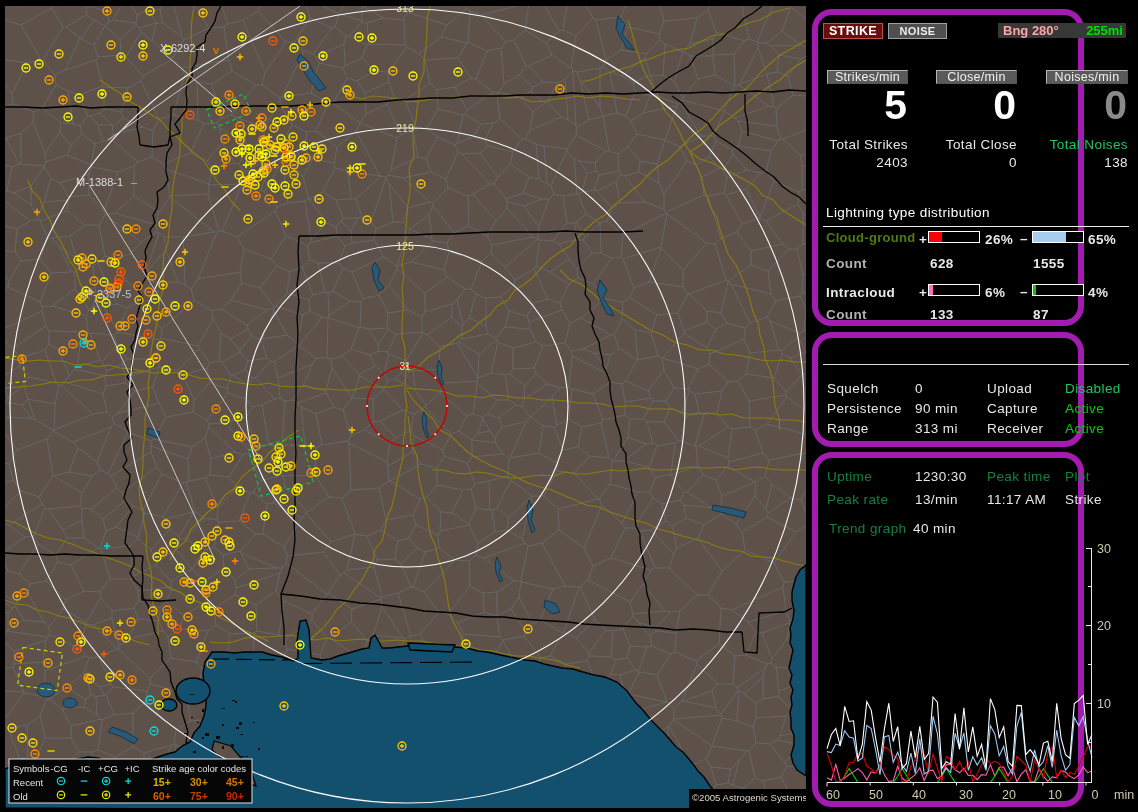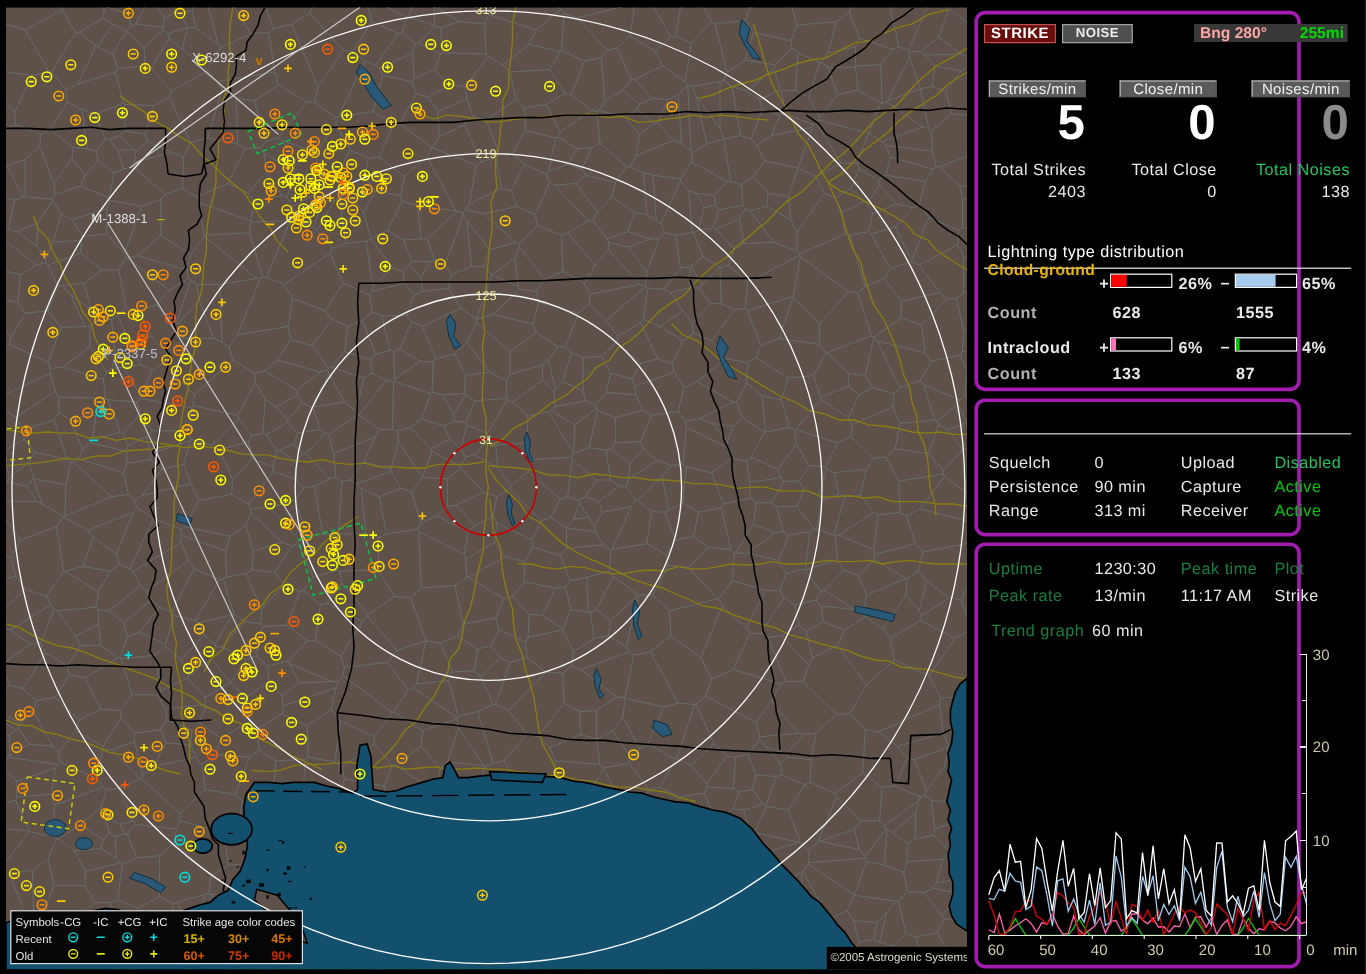--- a/index.html
+++ b/index.html
@@ -1,15 +1,15 @@
 <!DOCTYPE html>
 <html><head><meta charset="utf-8"><style>
 *{margin:0;padding:0;box-sizing:border-box}
 body{width:1138px;height:812px;background:#000;font-family:"Liberation Sans",sans-serif;position:relative;overflow:hidden}
-.panel{position:absolute;left:812px;width:272px;background:#000;border:3px solid #a21caf;border-radius:9px}
+.panel{position:absolute;left:812px;width:272px;background:#000;border:6px solid #a21caf;border-radius:20px}
 .ab{position:absolute;white-space:nowrap}
 .t13{font-size:13.5px;letter-spacing:.4px;color:#e8e8e8}
 .gray{color:#22c55e}.grn{color:#00cc00}
 .chip{position:absolute;height:14px;background:#5a5a5a;border-style:solid;border-width:1px;border-color:#b6b6b6 #555 #555 #b6b6b6;color:#f2f2f2;font-size:12.5px;letter-spacing:.3px;text-align:center;line-height:13px}
 .big{position:absolute;font-size:41px;font-weight:bold;text-align:right;letter-spacing:1px}
 .col{position:absolute;text-align:right}
 .bar{position:absolute;width:52px;height:12px;border:1px solid #fff;background:#000}
 .bar i{display:block;height:100%}
 .bold{font-weight:bold}
 .lbl{color:#15803d}
@@ -556,21 +556,21 @@
   <div class="big" style="left:118px;top:67px;width:81px;color:#fff">0</div>
   <div class="big" style="left:228px;top:67px;width:82px;color:#8a8a8a">0</div>
   <div class="col t13" style="left:9px;top:122px;width:81px">Total Strikes</div>
   <div class="col t13" style="left:118px;top:122px;width:81px">Total Close</div>
   <div class="col t13 gray" style="left:228px;top:122px;width:82px">Total Noises</div>
   <div class="col t13" style="left:9px;top:140px;width:81px">2403</div>
   <div class="col t13" style="left:118px;top:140px;width:81px">0</div>
   <div class="col t13" style="left:228px;top:140px;width:82px">138</div>
   <div class="ab t13" style="left:8px;top:190px;color:#ffffff">Lightning type distribution</div>
   <div class="ab" style="left:5px;top:211px;width:306px;height:1px;background:#ececec"></div>
-  <div class="ab bold" style="left:8px;top:205px;font-size:13px;letter-spacing:.3px;color:#eab308">Cloud-ground</div>
+  <div class="ab bold" style="left:8px;top:215px;font-size:13px;letter-spacing:.3px;color:#4d7c0f">Cloud-ground</div>
   <div class="ab t13 bold" style="left:101px;top:217px">+</div>
   <div class="bar" style="left:110px;top:216px">
       <i style="width:13px;background:#f00"></i>
     </div>
   <div class="ab t13 bold" style="left:167px;top:217px">26%</div>
   <div class="ab t13 bold" style="left:202px;top:216px">–</div>
   <div class="bar" style="left:214px;top:216px">
       <i style="width:33px;background:#a6cdf0"></i>
     </div>
   <div class="ab t13 bold" style="left:270px;top:217px">65%</div>
@@ -612,21 +612,21 @@
 <div class="panel" style="top:452px;height:355px">
   <div class="ab t13 lbl" style="left:9px;top:11px">Uptime</div>
     <div class="ab t13" style="left:97px;top:11px">1230:30</div>
     <div class="ab t13 lbl" style="left:169px;top:11px">Peak time</div>
     <div class="ab t13 lbl" style="left:247px;top:11px">Plot</div>
   <div class="ab t13 lbl" style="left:9px;top:34px">Peak rate</div>
     <div class="ab t13" style="left:97px;top:34px">13/min</div>
     <div class="ab t13" style="left:169px;top:34px">11:17 AM</div>
     <div class="ab t13" style="left:247px;top:34px">Strike</div>
   <div class="ab t13 lbl" style="left:11px;top:63px">Trend graph</div>
-    <div class="ab t13" style="left:95px;top:63px">60 min</div>
+    <div class="ab t13" style="left:95px;top:63px">40 min</div>
   <svg class="ab" style="left:0;top:78px" width="317" height="275" viewBox="0 0 317 275">
     <style>.tl{fill:none;stroke-width:1.1}</style>
     <polyline class="tl" stroke="#ff60b0" points="9.0,241.8 13.4,244.1 17.8,228.6 22.2,244.4 26.7,242.1 31.1,238.5 35.5,235.9 39.9,232.7 44.3,236.5 48.8,243.8 53.2,235.8 57.6,237.3 62.0,228.6 66.4,238.8 70.8,245.7 75.2,244.8 79.7,230.3 84.1,241.9 88.5,245.7 92.9,242.1 97.3,238.7 101.8,231.8 106.2,244.6 110.6,234.8 115.0,234.1 119.4,242.8 123.8,239.8 128.2,228.6 132.7,228.7 137.1,233.7 141.5,236.8 145.9,232.1 150.3,239.5 154.8,239.3 159.2,243.7 163.6,238.7 168.0,239.2 172.4,228.6 176.8,239.9 181.2,231.3 185.7,231.0 190.1,239.8 194.5,231.9 198.9,245.7 203.3,238.2 207.8,233.7 212.2,245.7 216.6,245.5 221.0,232.6 225.4,240.2 229.8,245.1 234.3,240.9 238.7,241.9 243.1,234.5 247.5,236.1 251.9,240.4 256.3,242.6 260.8,239.0 265.2,231.0 269.6,236.7 274.0,235.0"></polyline>
       <polyline class="tl" stroke="#00d000" points="9.0,246.5 13.4,246.5 17.8,246.5 22.2,246.5 26.7,240.3 31.1,232.5 35.5,239.5 39.9,246.5 44.3,246.5 48.8,246.5 53.2,246.5 57.6,246.5 62.0,246.5 66.4,246.5 70.8,246.5 75.2,246.5 79.7,240.3 84.1,232.5 88.5,239.5 92.9,246.5 97.3,246.5 101.8,246.5 106.2,246.5 110.6,246.5 115.0,246.5 119.4,246.5 123.8,240.3 128.2,232.5 132.7,239.5 137.1,246.5 141.5,246.5 145.9,246.5 150.3,246.5 154.8,246.5 159.2,246.5 163.6,246.5 168.0,246.5 172.4,246.5 176.8,240.3 181.2,232.5 185.7,239.5 190.1,246.5 194.5,246.5 198.9,246.5 203.3,246.5 207.8,246.5 212.2,246.5 216.6,246.5 221.0,240.3 225.4,232.5 229.8,239.5 234.3,246.5 238.7,246.5 243.1,246.5 247.5,246.5 251.9,246.5 256.3,246.5 260.8,246.5 265.2,246.5 269.6,246.5 274.0,246.5"></polyline>
       <polyline class="tl" stroke="#dd0000" points="9.0,217.4 13.4,229.5 17.8,245.4 22.2,245.7 26.7,239.3 31.1,226.9 35.5,226.2 39.9,218.1 44.3,217.2 48.8,230.3 53.2,233.0 57.6,237.2 62.0,230.2 66.4,210.8 70.8,213.5 75.2,219.5 79.7,222.9 84.1,245.7 88.5,244.7 92.9,230.9 97.3,223.0 101.8,210.8 106.2,218.9 110.6,237.7 115.0,218.2 119.4,231.9 123.8,245.7 128.2,220.5 132.7,222.7 137.1,234.0 141.5,225.6 145.9,235.4 150.3,225.9 154.8,245.7 159.2,238.1 163.6,228.7 168.0,222.6 172.4,227.6 176.8,225.3 181.2,227.5 185.7,236.4 190.1,245.7 194.5,240.0 198.9,220.4 203.3,224.7 207.8,229.1 212.2,245.7 216.6,223.9 221.0,233.1 225.4,242.3 229.8,216.7 234.3,210.8 238.7,241.3 243.1,234.0 247.5,241.7 251.9,236.3 256.3,238.4 260.8,230.0 265.2,220.7 269.6,210.8 274.0,210.8"></polyline>
       <polyline class="tl" stroke="#9cc7ee" points="9.0,215.6 13.4,216.6 17.8,208.1 22.2,209.6 26.7,194.8 31.1,201.1 35.5,202.3 39.9,225.0 44.3,222.0 48.8,189.5 53.2,192.5 57.6,213.8 62.0,238.7 66.4,201.0 70.8,199.5 75.2,226.3 79.7,216.2 84.1,228.9 88.5,235.5 92.9,217.1 97.3,237.4 101.8,202.7 106.2,238.0 110.6,235.5 115.0,180.2 119.4,197.9 123.8,238.9 128.2,231.6 132.7,236.5 137.1,197.2 141.5,212.2 145.9,196.8 150.3,234.3 154.8,220.7 159.2,229.1 163.6,221.8 168.0,234.4 172.4,189.7 176.8,197.7 181.2,219.8 185.7,210.5 190.1,230.2 194.5,237.9 198.9,190.2 203.3,176.3 207.8,222.8 212.2,235.1 216.6,213.9 221.0,230.9 225.4,225.5 229.8,209.7 234.3,231.4 238.7,194.2 243.1,219.6 247.5,234.2 251.9,228.8 256.3,181.4 260.8,189.7 265.2,180.6 269.6,204.5 274.0,221.3"></polyline>
       <polyline class="tl" stroke="#ffffff" points="9.0,212.7 13.4,198.5 17.8,192.5 22.2,209.8 26.7,170.4 31.1,185.5 35.5,184.8 39.9,223.2 44.3,208.6 48.8,165.7 53.2,174.1 57.6,202.1 62.0,226.3 66.4,192.9 70.8,167.2 75.2,205.5 79.7,190.6 84.1,232.5 88.5,227.4 92.9,195.1 97.3,221.6 101.8,190.3 106.2,223.3 110.6,217.5 115.0,161.0 119.4,166.1 123.8,232.5 128.2,225.8 132.7,227.9 137.1,177.5 141.5,213.3 145.9,171.9 150.3,216.0 154.8,190.8 159.2,220.1 163.6,208.4 168.0,232.5 172.4,162.6 176.8,173.6 181.2,201.6 185.7,190.9 190.1,225.5 194.5,230.4 198.9,169.4 203.3,169.6 207.8,218.7 212.2,213.6 216.6,219.9 221.0,228.6 225.4,207.1 229.8,205.2 234.3,225.7 238.7,167.2 243.1,202.3 247.5,218.7 251.9,222.4 256.3,167.6 260.8,164.1 265.2,159.5 269.6,208.4 274.0,198.4"></polyline>
     <g stroke="#e8e8e8" fill="none">
       <path d="M273.5,12V246.5M9,246.5H273.5" shape-rendering="crispEdges"></path>
       <path d="M273.5,12.5H268M273.5,89.5H268M273.5,167.5H268M273.5,50.5H270M273.5,128.5H270M273.5,206.5H270" shape-rendering="crispEdges"></path>

